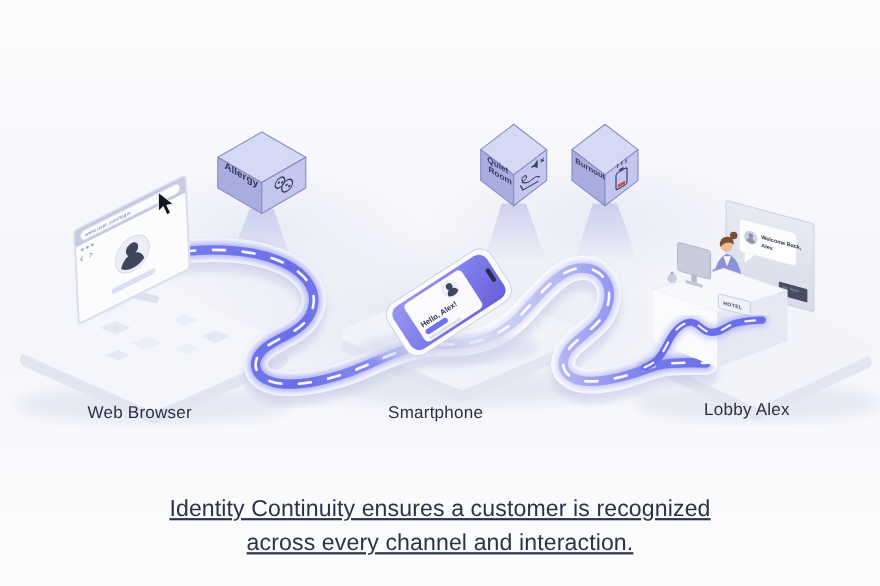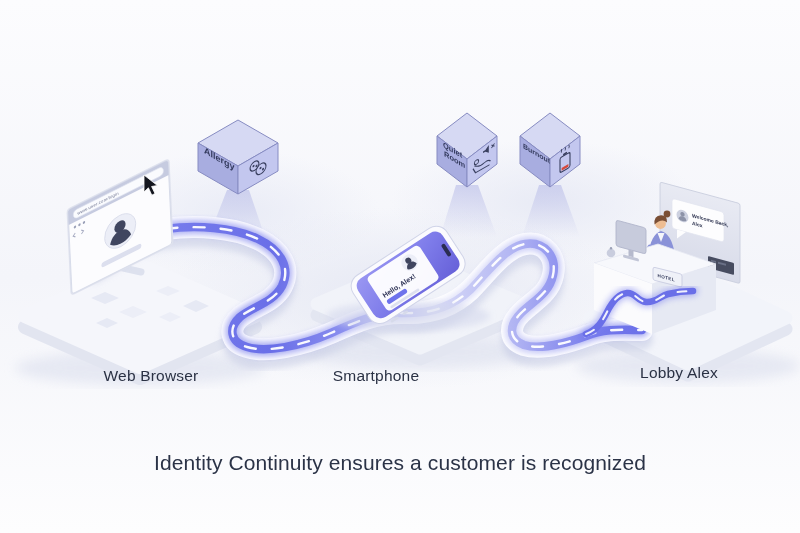--- a/index.html
+++ b/index.html
@@ -12,21 +12,21 @@
       radial-gradient(ellipse 220px 90px at 68% 38%, rgba(229,232,244,.8) 0%, rgba(229,232,244,0) 70%),
       linear-gradient(180deg,#fcfcfe 0%,#f4f5fa 52%,#fdfdfe 100%);
   }
   .stage svg{position:absolute;left:0;top:0;}
   .tp-label{
     position:absolute;transform:translateX(-50%);
     font-size:15.5px;color:#2a3144;letter-spacing:.2px;white-space:nowrap;
   }
   .caption{
     position:absolute;left:0;right:0;top:447px;text-align:center;
-    font-size:21px;line-height:31px;color:#2b3347;letter-spacing:.1px;
+    font-size:21px;line-height:31px;color:#2b3347;letter-spacing:.1px;text-decoration:underline;
   }
   text{font-family:"Liberation Sans",sans-serif;}
 </style>
 </head>
 <body>
 
 <div class="stage">
 <svg width="800" height="533" viewBox="0 0 800 533">
   <defs>
     <linearGradient id="roadGrad" gradientUnits="userSpaceOnUse" x1="110" y1="0" x2="650" y2="0">
@@ -246,20 +246,21 @@
     </g>
 
     <g fill="none">
       <path d="M586,334 C597,330 602,322 607,312 C612,302 618,294 627,293 C635,292 637,301 646,302 C656,303 660,296 668,294 C676,292 684,291 693,291" stroke="#7b80ee" stroke-width="10" stroke-linecap="round" opacity="0.55" filter="url(#blur3)"></path>
       <path d="M586,334 C597,330 602,322 607,312 C612,302 618,294 627,293 C635,292 637,301 646,302 C656,303 660,296 668,294 C676,292 684,291 693,291" stroke="#6a6fe8" stroke-width="6.5" stroke-linecap="round"></path>
       <path d="M586,334 C597,330 602,322 607,312 C612,302 618,294 627,293 C635,292 637,301 646,302 C656,303 660,296 668,294 C676,292 684,291 693,291" stroke="#ffffff" stroke-width="2" stroke-linecap="round" stroke-dasharray="9 14" opacity="0.9"></path>
     </g>
   </g>
 </svg>
 
-<div class="tp-label" style="left:127px; top:367px;margin-left:24px;">Web Browser</div>
-<div class="tp-label" style="left:376px; top:367px;text-align:right;">Smartphone</div>
+<div class="tp-label" style="left:127px; top:367px;">Web Browser</div>
+<div class="tp-label" style="left:396px; top:367px;text-align:right;">Smartphone</div>
 <div class="tp-label" style="left:679px; top:364px;">Lobby Alex</div>
 
 <div class="caption">
   <div>Identity Continuity ensures a customer is recognized</div>
+  <div>across every channel and interaction.</div>
 </div>
 </div>
 
 </body></html>

